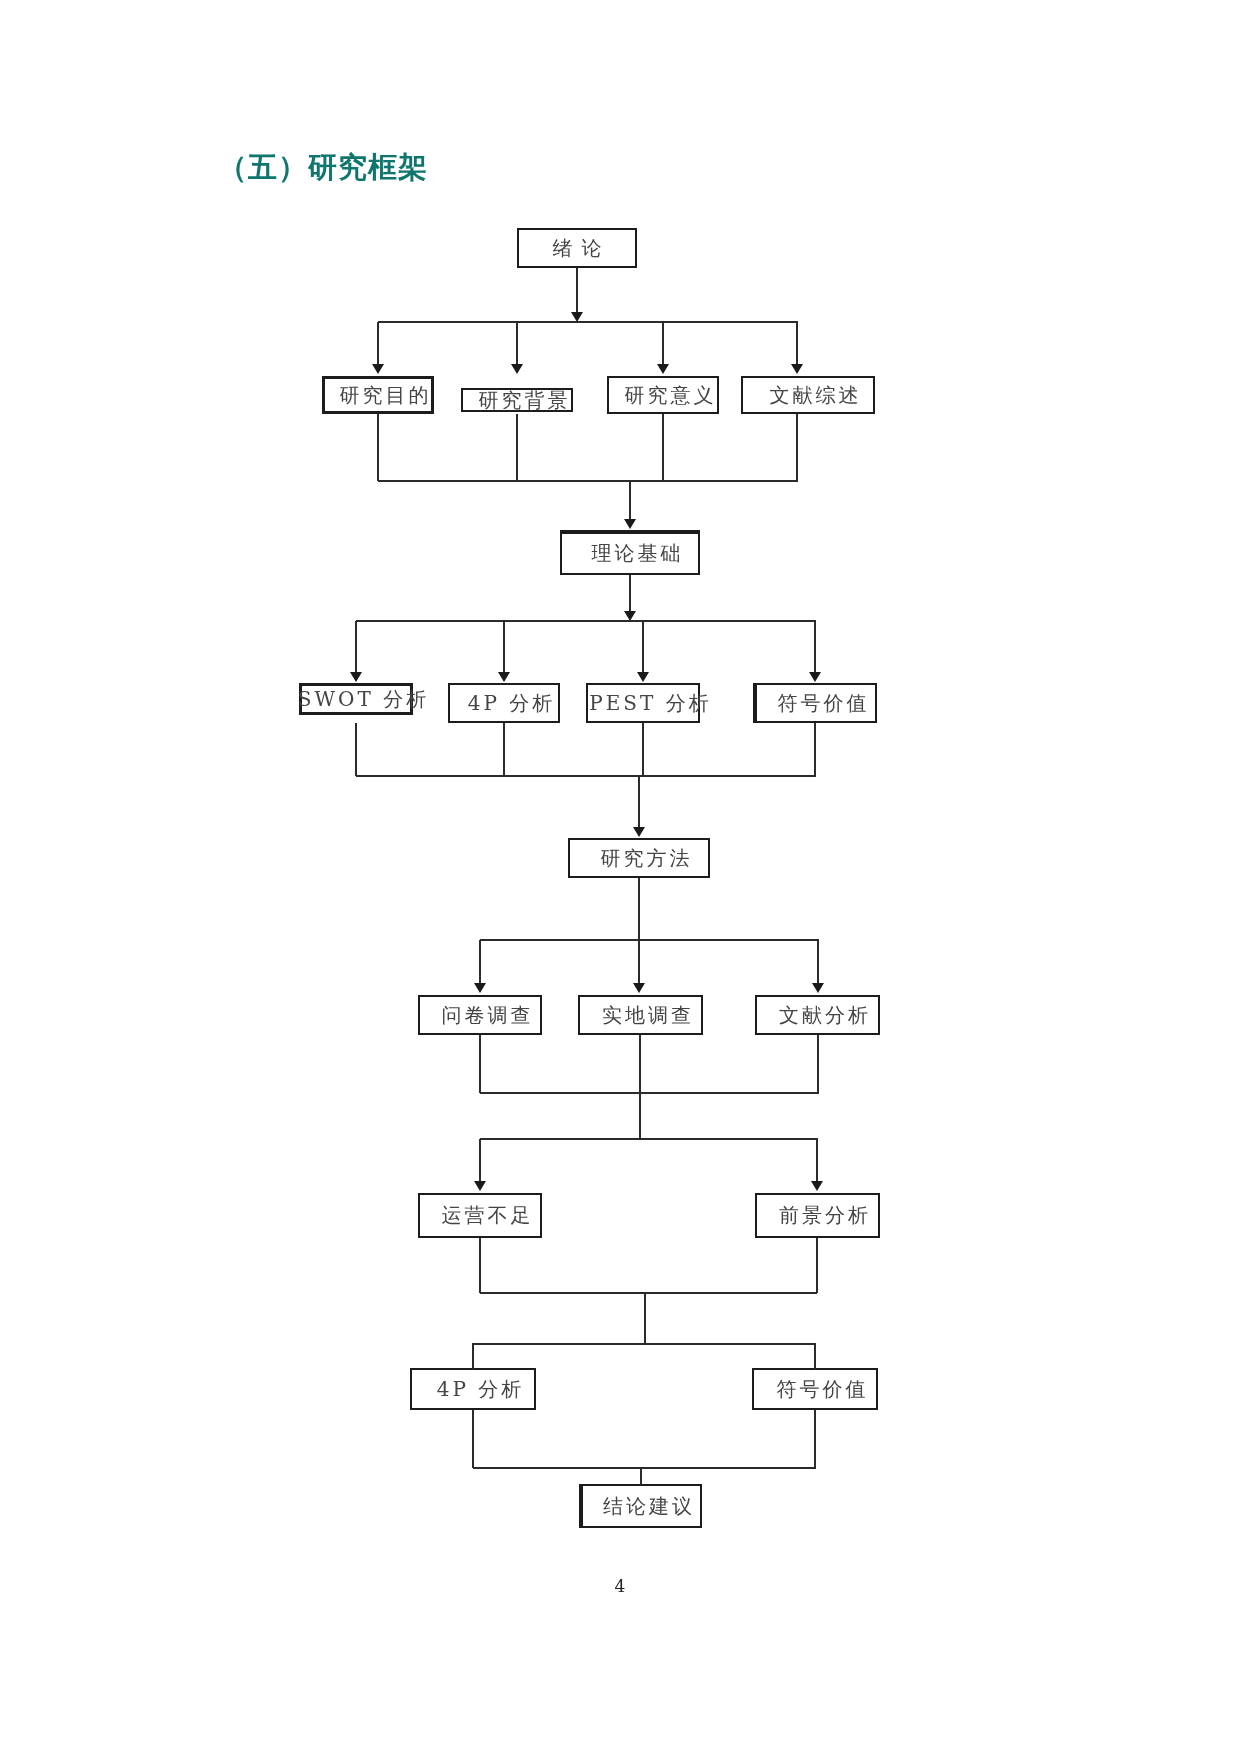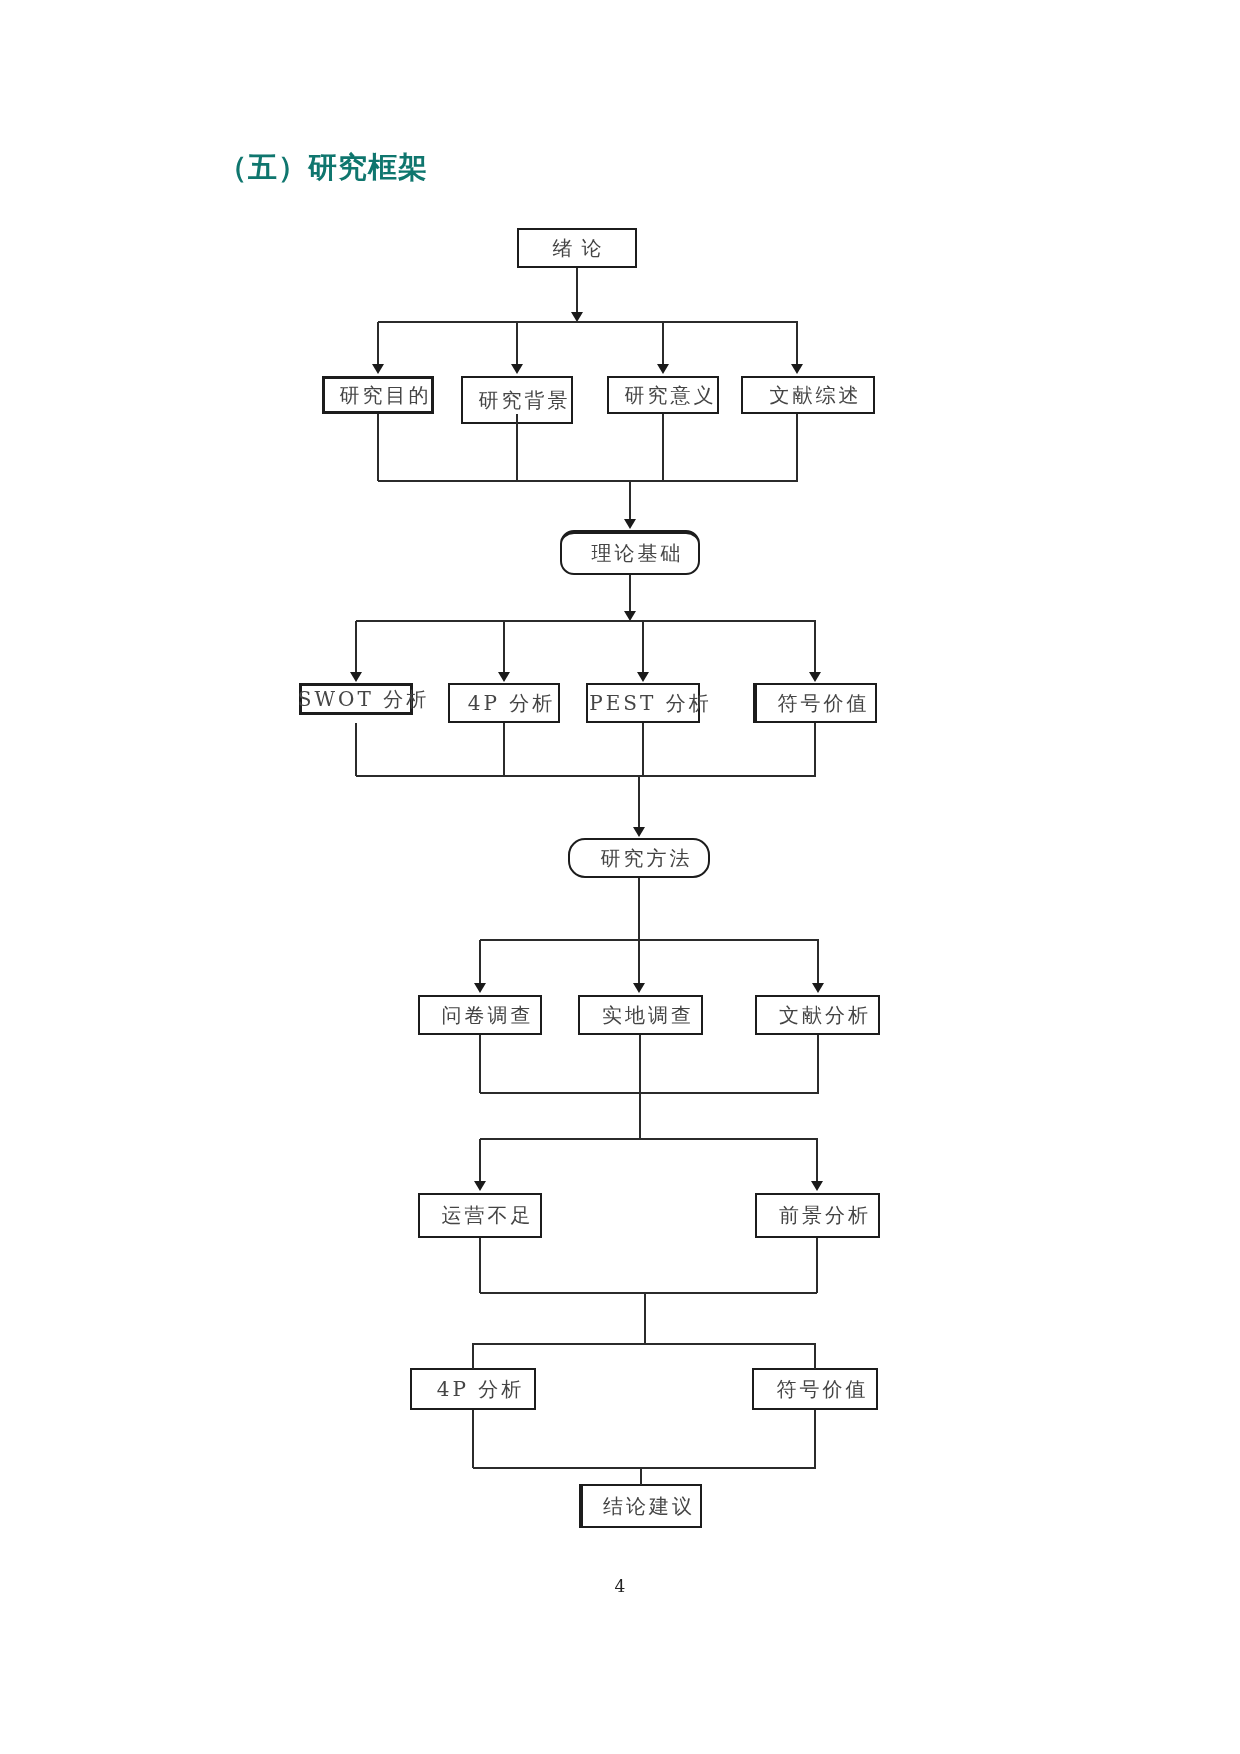--- a/index.html
+++ b/index.html
@@ -11,21 +11,21 @@
     font-weight:bold;font-size:29px;color:#0f766e;letter-spacing:1px;
   }
   .node{
     position:absolute;border:2px solid #1c1c1c;background:#fff;
     display:flex;align-items:center;justify-content:center;
     font-size:20px;color:#454545;letter-spacing:3px;padding-left:15px;
     box-sizing:border-box;white-space:nowrap;
   }
   .wide-space{letter-spacing:9px;padding-left:9px;}
   .heavy{border-width:3px;}
-  .bt-heavy{border-top-width:4px;border-radius:14px;}
+  .bt-heavy{border-top-width:4px;}
   .bl-heavy{border-left-width:4px;}
   .hline,.vline{position:absolute;background:#2b2b2b;}
   .hline{height:2px;}
   .vline{width:2px;}
   .arrow{
     position:absolute;width:0;height:0;
     border-left:6px solid transparent;border-right:6px solid transparent;
     border-top:10px solid #1a1a1a;
   }
   .page-number{
@@ -36,32 +36,32 @@
 </head>
 <body>
 
 <div class="page">
 
   <div class="doc-title">（五）研究框架</div>
 
   <div class="node wide-space" style="left:517px;top:228px;width:120px;height:40px;">绪论</div>
 
   <div class="node heavy" style="left:322px;top:376px;width:112px;height:38px;">研究目的</div>
-  <div class="node" style="left:461px;top:376px;width:112px;height:48px;">研究背景</div>
+  <div class="node" style="left:461px;top:388px;width:112px;height:24px;">研究背景</div>
   <div class="node" style="left:607px;top:376px;width:112px;height:38px;">研究意义</div>
   <div class="node" style="left:741px;top:376px;width:134px;height:38px;">文献综述</div>
 
   <div class="node bt-heavy" style="left:560px;top:530px;width:140px;height:45px;">理论基础</div>
 
   <div class="node heavy" style="left:299px;top:683px;width:114px;height:32px;">SWOT 分析</div>
   <div class="node" style="left:448px;top:683px;width:112px;height:40px;">4P 分析</div>
   <div class="node" style="left:586px;top:683px;width:114px;height:40px;">PEST 分析</div>
   <div class="node bl-heavy" style="left:753px;top:683px;width:124px;height:40px;">符号价值</div>
 
-  <div class="node" style="left:568px;top:838px;width:142px;height:40px;border-radius:17px;">研究方法</div>
+  <div class="node" style="left:568px;top:838px;width:142px;height:40px;">研究方法</div>
 
   <div class="node" style="left:418px;top:995px;width:124px;height:40px;">问卷调查</div>
   <div class="node" style="left:578px;top:995px;width:125px;height:40px;">实地调查</div>
   <div class="node" style="left:755px;top:995px;width:125px;height:40px;">文献分析</div>
 
   <div class="node" style="left:418px;top:1193px;width:124px;height:45px;text-align:center;">运营不足</div>
   <div class="node" style="left:755px;top:1193px;width:125px;height:45px;">前景分析</div>
 
   <div class="node" style="left:410px;top:1368px;width:126px;height:42px;">4P 分析</div>
   <div class="node" style="left:752px;top:1368px;width:126px;height:42px;">符号价值</div>

